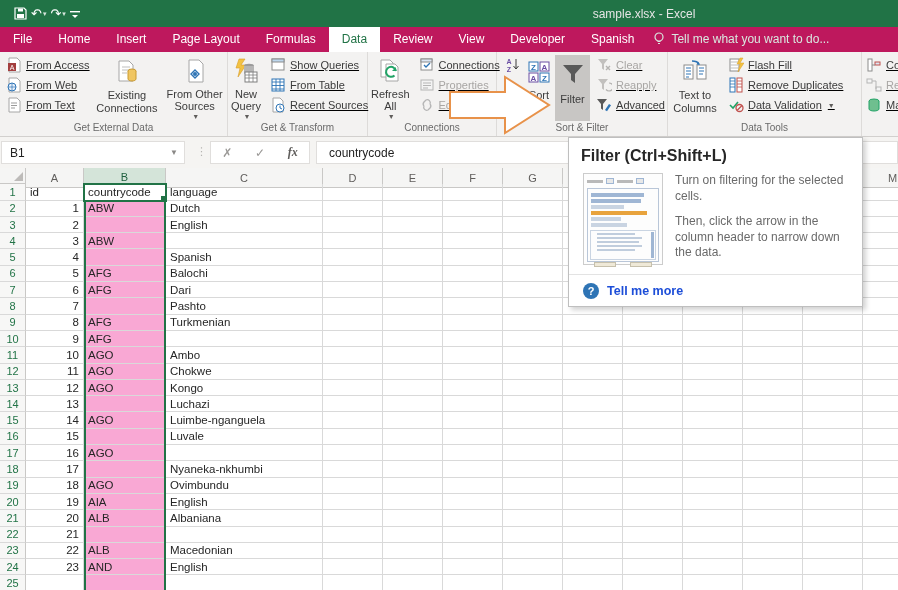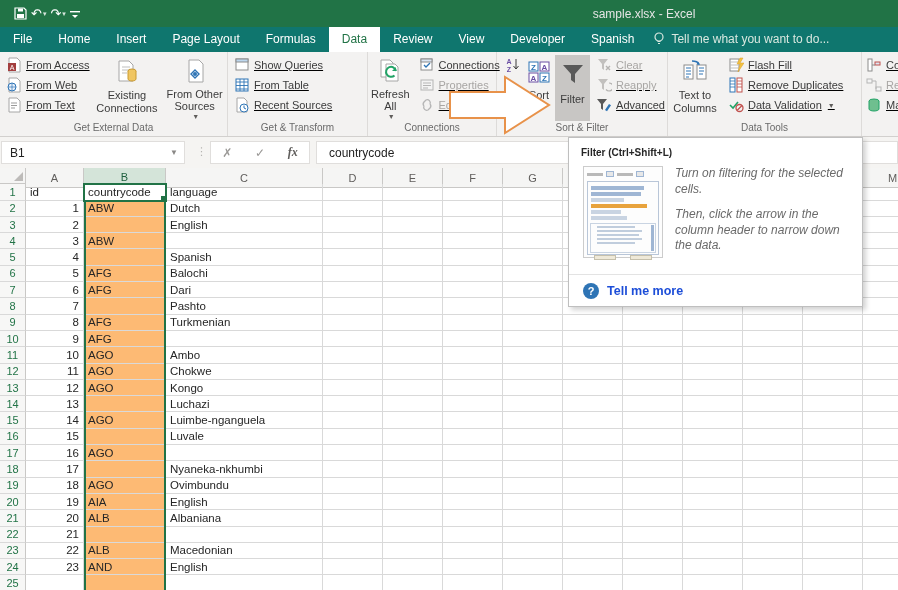--- a/index.html
+++ b/index.html
@@ -8,21 +8,21 @@
   .app { position:relative; width:898px; height:590px; background:#fff; }
 
   
   .titlebar { position:absolute; top:0; left:0; width:898px; height:27px; background:#217346; display:flex; align-items:center; }
   .qat { display:flex; align-items:center; gap:4px; padding-left:14px; color:#fff; }
   .qat .btn { display:flex; align-items:center; color:#fff; font-size:13px; line-height:1; cursor:default; }
   .qat .caret { font-size:7px; margin-left:1px; color:#d7e6dd; }
   .title-text { position:absolute; left:0; right:0; text-align:center; color:#e5e5e5; font-size:12px; pointer-events:none; padding-left:390px; }
 
   
-  .tabrow { position:absolute; top:27px; left:0; width:898px; height:25px; background:#0f766e; display:flex; align-items:flex-end; }
+  .tabrow { position:absolute; top:27px; left:0; width:898px; height:25px; background:#be185d; display:flex; align-items:flex-end; }
   .tab { color:#fff; font-size:12px; padding:5px 13px 6px 13px; cursor:default; }
   .tab.active { background:#fff; color:#217346; }
   .tellme { display:flex; align-items:center; gap:6px; color:#d9e8e0; font-size:12px; padding:5px 10px 6px 6px; }
 
   
   .ribbon { position:absolute; top:52px; left:0; width:898px; height:85px; background:#f3f2f1; border-bottom:1px solid #d2d0ce; }
   .rgroup { position:absolute; top:0; height:84px; border-right:1px solid #dddbd9; }
   .rgroup .glabel { position:absolute; bottom:3px; left:0; right:0; text-align:center; font-size:10px; color:#6a6a6a; white-space:nowrap;margin-top:6px; }
   .gcontent { position:absolute; top:3px; left:0; right:0; height:66px; display:flex; }
   .smallstack { display:flex; flex-direction:column; justify-content:flex-start; padding:2px 2px 0 6px; gap:4px;text-decoration:underline; }
@@ -50,29 +50,29 @@
   
   .sheet { position:absolute; top:168px; left:0; width:898px; height:422px; overflow:hidden; background:#fff; }
   .grid { display:grid; }
   .hcell { background:#f5f5f4; border-right:1px solid #c9c8c6; border-bottom:1px solid #c9c8c6; font-size:11px; color:#5f5d5b; display:flex; align-items:center; justify-content:center; height:20px; }
   .hcell.selhdr { background:#d4e4d9; color:#1e5f3e; border-bottom:2px solid #217346; }
   .corner { background:#f5f5f4; border-right:1px solid #c9c8c6; border-bottom:1px solid #c9c8c6; position:relative; }
   .corner::after { content:""; position:absolute; right:2px; bottom:2px; border-left:9px solid transparent; border-bottom:9px solid #bdbbb9; }
   .rhdr { background:#f7f7f6; border-right:1px solid #c9c8c6; border-bottom:1px solid #d9d9d9; font-size:11px; color:#217346; display:flex; align-items:center; justify-content:center; }
   .cell { border-right:1px solid #d9d9d9; border-bottom:1px solid #d9d9d9; font-size:11.5px; color:#262626; display:flex; align-items:center; padding:0 4px; white-space:nowrap; overflow:hidden; }
   .cell.num { justify-content:flex-end; }
-  .cell.selfill { background:#fdba74; }
+  .cell.selfill { background:#f9a8d4; }
   .cell.active-cell { background:#fff; position:relative; z-index:6; outline:2px solid #217346; outline-offset:-1px; }
   .cell.active-cell::after { content:""; position:absolute; right:-2px; bottom:-2px; width:5px; height:5px; background:#217346; border:1px solid #fff; }
   .colB-outline { position:absolute; left:84px; top:20px; width:82px; bottom:0; border-left:2px solid #217346; border-right:2px solid #217346; pointer-events:none; z-index:5; }
 
   
   .tooltip { position:absolute; left:568px; top:137px; width:295px; height:170px; background:#fff; border:1px solid #bfbfbf; box-shadow:3px 3px 5px rgba(0,0,0,.18); z-index:100; }
-  .tt-title { font-size:10px; font-weight:bold; color:#262626; padding:9px 0 0 12px; }
-  .tt-body { display:flex; padding:8px 10px 0 14px; gap:12px;font-style:italic; }
+  .tt-title { font-size:16px; font-weight:bold; color:#262626; padding:9px 0 0 12px; }
+  .tt-body { display:flex; padding:8px 10px 0 14px; gap:12px; }
   .tt-thumb { width:80px; height:92px; border:1px solid #cccccc; background:#fdfdfd; flex:none; padding:3px; }
   .tt-text { font-size:12px; color:#6a6a6a; line-height:1.3; }
   .tt-text p + p { margin-top:10px; }
   .tt-footer { position:absolute; left:0; right:0; bottom:0; height:32px; border-top:1px solid #e3e3e3; display:flex; align-items:center; padding-left:14px; gap:8px; }
   .tt-link { color:#1d4ed8; font-size:12.5px; font-weight:bold; }
   .qmark { width:16px; height:16px; border-radius:50%; background:#2e74b5; color:#fff; font-size:11px; font-weight:bold; display:flex; align-items:center; justify-content:center; }
   
   .thumb-top { height:8px; display:flex; gap:3px; align-items:center; margin-bottom:3px; }
   .thumb-top i { display:block; height:3px; background:#b9b9b9; width:16px; }
   .thumb-top b { display:block; height:6px; width:8px; background:#e8e8e8; border:1px solid #9fb6d4; }
@@ -183,20 +183,33 @@
             </span>
           <span>From Other Sources</span>
             <span class="caret-sm">▼</span>
         </div>
       </div>
       <div class="glabel">Get External Data</div>
     </div>
 
     <div class="rgroup" style="left:228px; width:140px;">
       <div class="gcontent">
+        <div class="bigbtn" style="width:44px;">
+          <span class="bicon">
+              <svg class="icon24" viewBox="0 0 26 26">
+                <path d="M6 1l-3 9h4l-2 9 8-12h-5l4-6z" fill="#f2c242" stroke="#d89c28" stroke-width=".6"></path>
+                <ellipse cx="16" cy="8" rx="5" ry="2.2" fill="#9b9b9b"></ellipse>
+                <path d="M11 8v7c0 1.2 2.2 2.2 5 2.2s5-1 5-2.2V8" fill="#b5b5b5"></path>
+                <rect x="12" y="14" width="12" height="10" fill="#fff" stroke="#7f7f7f"></rect>
+                <path d="M12 17h12M12 20h12M16 14v10M20 14v10" stroke="#7f7f7f" stroke-width=".8"></path>
+              </svg>
+            </span>
+          <span>New Query</span>
+            <span class="caret-sm">▼</span>
+        </div>
         <div class="smallstack">
           <div class="smallbtn">
             <svg class="icon16" viewBox="0 0 16 16">
                 <rect x="2" y="2" width="12" height="11" fill="#fff" stroke="#8c8c8c"></rect>
                 <rect x="2" y="2" width="12" height="3" fill="#bdd7ee" stroke="#8c8c8c"></rect>
               </svg>
             <span>Show Queries</span>
           </div>
           <div class="smallbtn">
             <svg class="icon16" viewBox="0 0 16 16">

